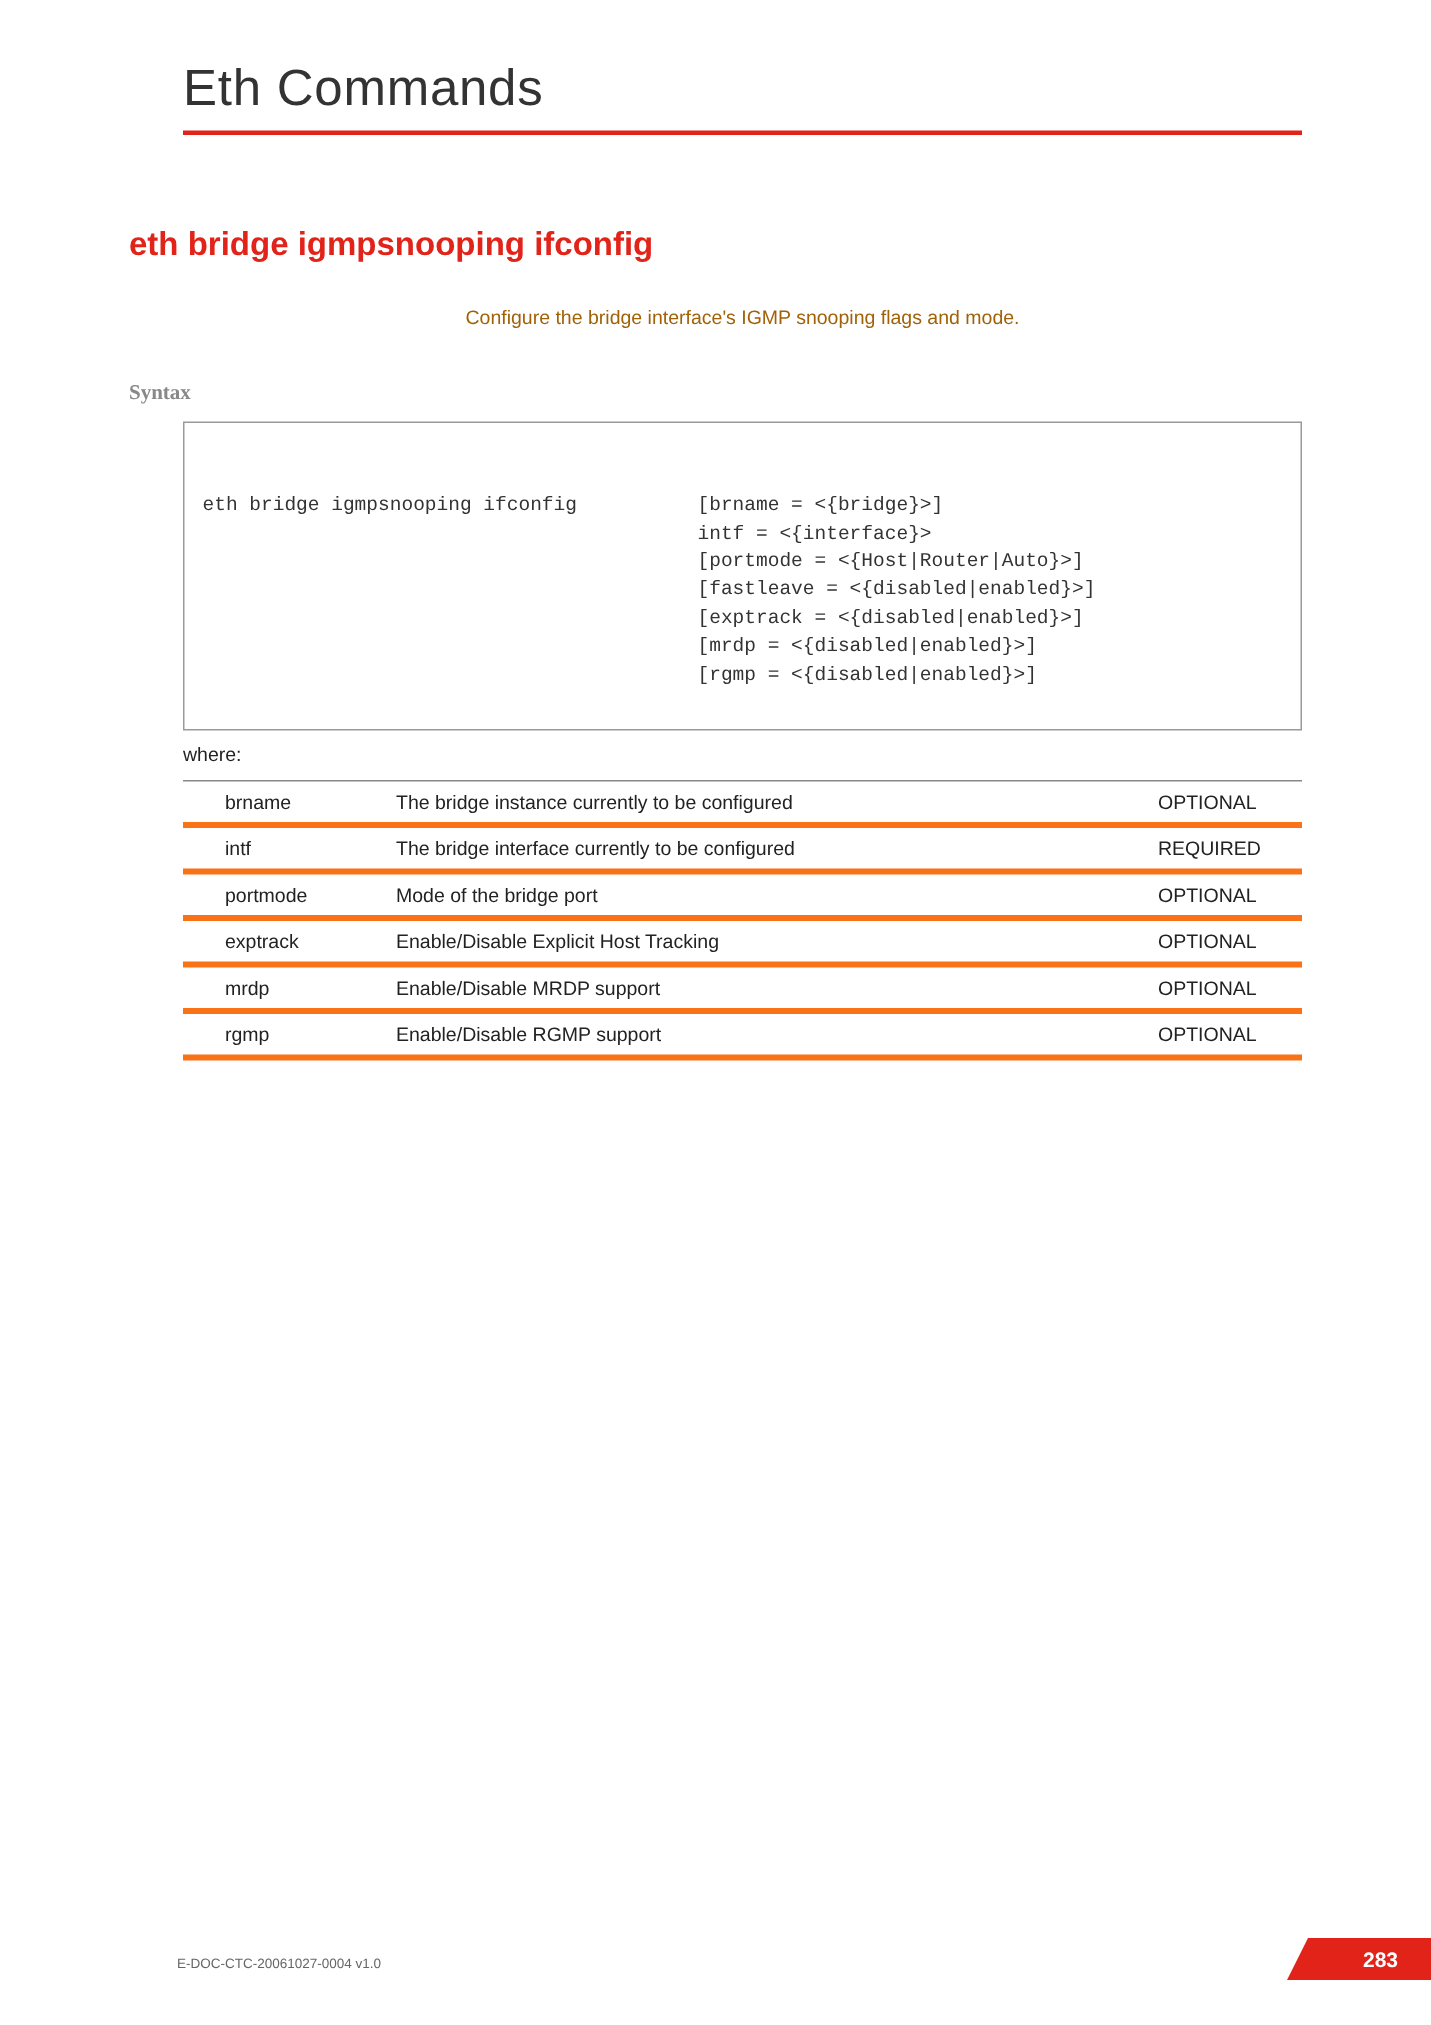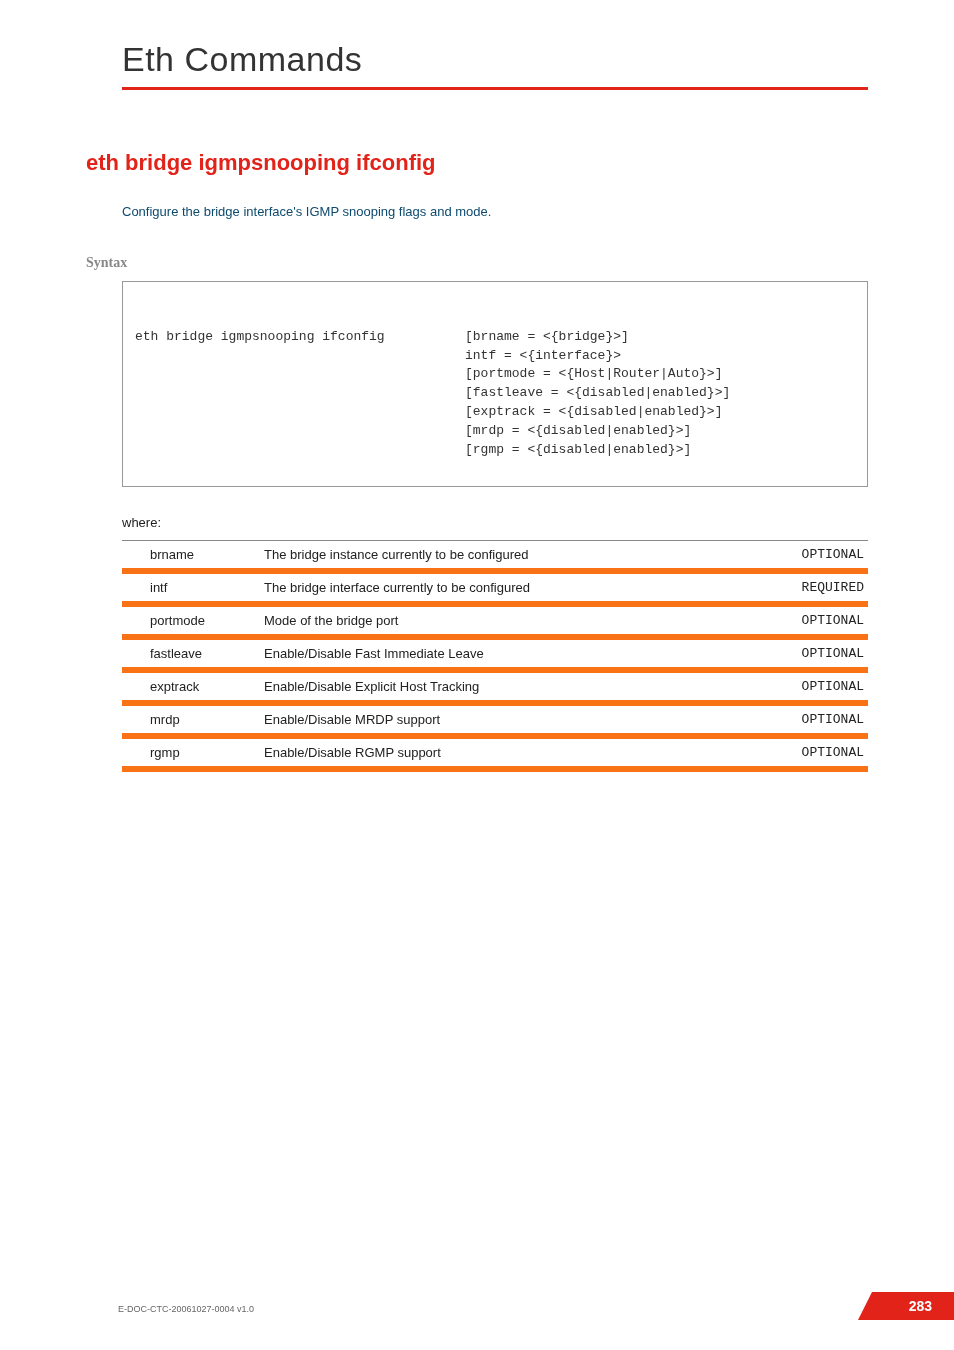--- a/index.html
+++ b/index.html
@@ -1,33 +1,33 @@
 <!DOCTYPE html>
 <html><head>
 <meta charset="utf-8">
 <style>
   * { box-sizing: border-box; margin: 0; padding: 0; }
   html, body { width: 954px; height: 1350px; background: #fff; font-family: Arial, Helvetica, sans-serif; color: #222; }
   .page { position: relative; width: 954px; height: 1350px; padding: 40px 86px 0 122px; }
   .chapter-title { font-size: 34px; font-weight: 300; color: #333; letter-spacing: 0.5px; font-family: Arial, Helvetica, sans-serif; }
   .rule-thick { height: 3px; background: #e2231a; margin-top: 8px; }
   .cmd-title { font-size: 22px; color: #e2231a; font-weight: 600; margin-top: 60px; margin-left: -36px; }
-  .cmd-desc { font-size: 13px; color: #0c4a6e; margin-top: 28px; }
+  .cmd-desc { font-size: 13px; color: #a16207; margin-top: 28px; text-align: center; }
   .section-label { font-size: 14px; color: #888; font-weight: 600; margin-top: 36px; margin-left: -36px; font-family: Liberation Serif, serif; }
   .syntax-box { border: 1px solid #999; margin-top: 10px; padding: 8px 12px; font-family: "Courier New", monospace; font-size: 13px; line-height: 1.45; white-space: pre; color: #333; overflow: hidden; }
   .syntax-row { display: flex; }
   .syntax-left { width: 330px; flex-shrink: 0; }
   .syntax-right { flex: 1; }
-  .where { font-size: 13px; margin-top: 28px; }
+  .where { font-size: 13px; margin-top: 8px; }
   table.params { width: 100%; border-collapse: collapse; margin-top: 10px; font-size: 13px; }
-  table.params td { padding: 6px 4px; border-bottom: 6px solid #f97316; vertical-align: top; }
+  table.params td { padding: 6px 4px; border-bottom: 4px solid #f97316; vertical-align: top; }
   table.params tr:first-child td { border-top: 1px solid #888; }
   table.params td.col-name { width: 138px; padding-left: 28px; }
   table.params td.col-desc { }
-  table.params td.col-req { width: 100px; text-align: right; font-family: Liberation Mono, monospace; }
+  table.params td.col-req { width: 100px; text-align: left; }
   .footer { position: absolute; left: 86px; right: 0; bottom: 30px; height: 28px; }
   .footer-docid { font-size: 9px; color: #666; position: absolute; left: 0; bottom: 6px; padding-left: 32px; }
   .page-badge { position: absolute; right: 0; bottom: 0; }
   .page-badge svg { display: block; }
   .page-num { position: absolute; right: 22px; bottom: 6px; color: #fff; font-size: 14px; font-weight: 700; }
 </style>
 </head>
 <body>
 <div class="page">
 
@@ -64,25 +64,20 @@
       <td class="col-name">intf</td>
       <td class="col-desc">The bridge interface currently to be configured</td>
       <td class="col-req">REQUIRED</td>
     </tr>
     <tr>
       <td class="col-name">portmode</td>
       <td class="col-desc">Mode of the bridge port</td>
       <td class="col-req">OPTIONAL</td>
     </tr>
     <tr>
-      <td class="col-name">fastleave</td>
-      <td class="col-desc">Enable/Disable Fast Immediate Leave</td>
-      <td class="col-req">OPTIONAL</td>
-    </tr>
-    <tr>
       <td class="col-name">exptrack</td>
       <td class="col-desc">Enable/Disable Explicit Host Tracking</td>
       <td class="col-req">OPTIONAL</td>
     </tr>
     <tr>
       <td class="col-name">mrdp</td>
       <td class="col-desc">Enable/Disable MRDP support</td>
       <td class="col-req">OPTIONAL</td>
     </tr>
     <tr>

